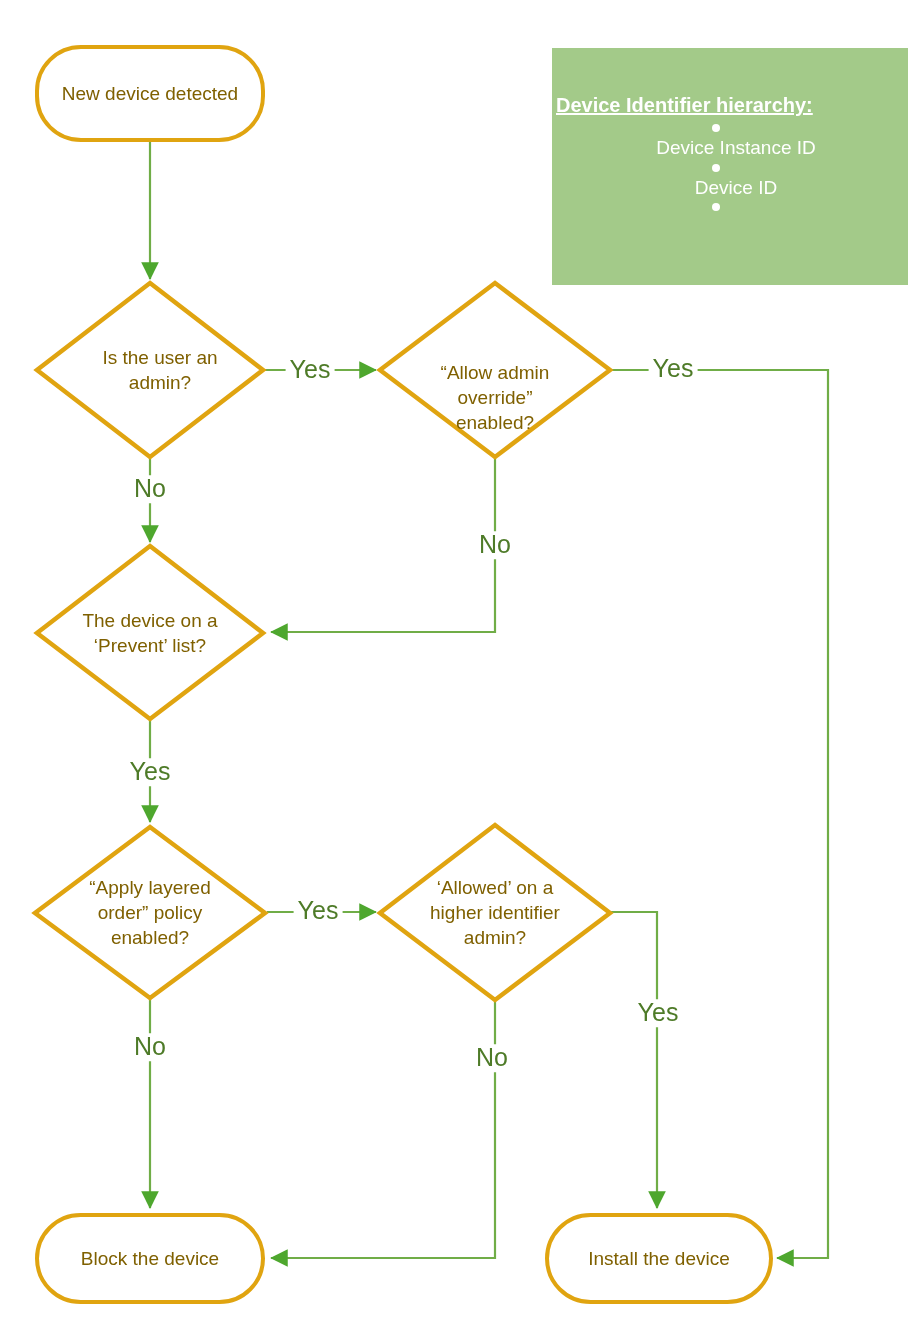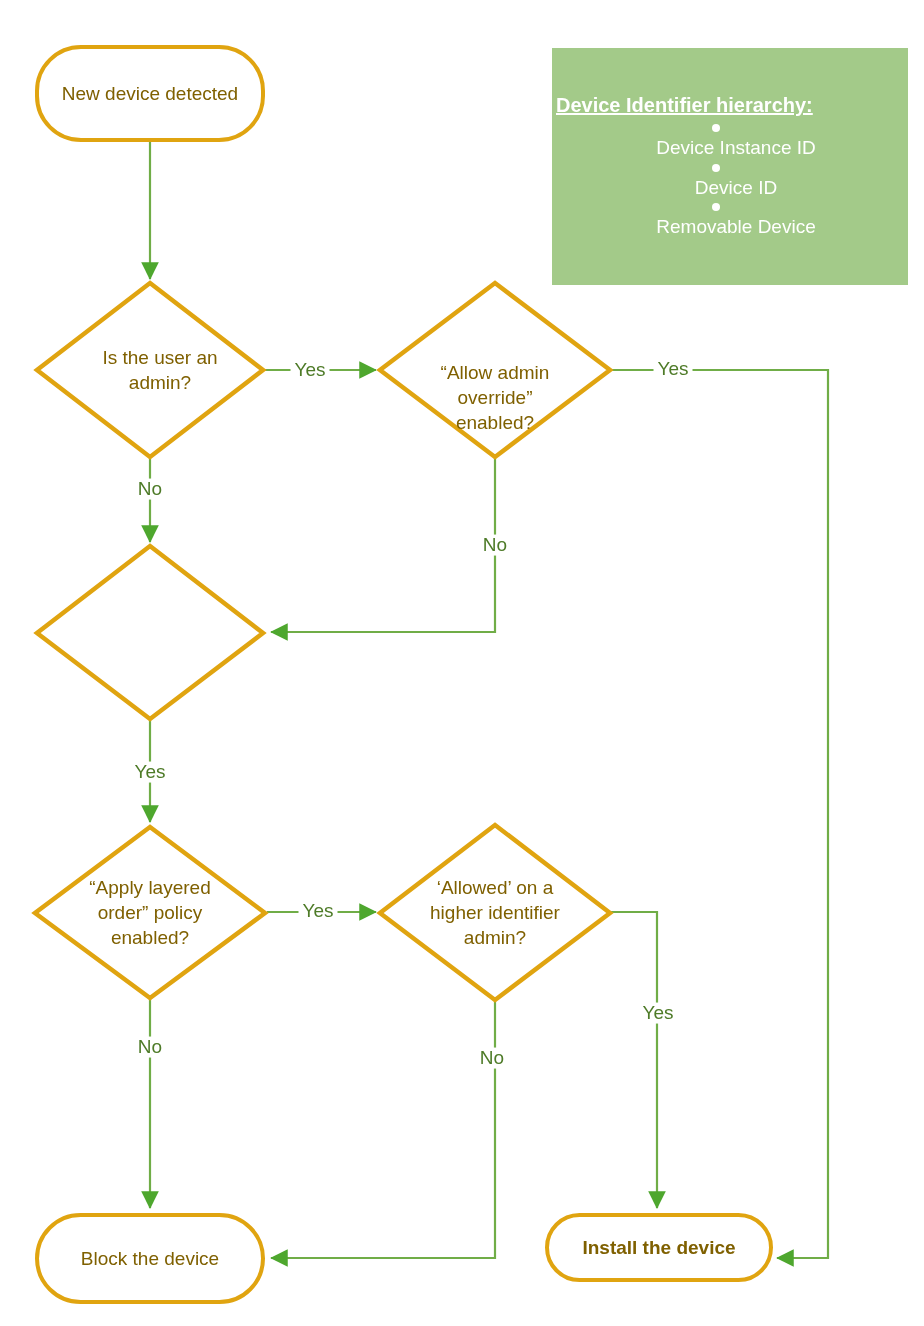--- a/index.html
+++ b/index.html
@@ -11,34 +11,34 @@
   .edge { stroke:#70AD47; stroke-width:2.2; fill:none; }
   .diamond { fill:#ffffff; stroke:#E0A410; stroke-width:4.5; stroke-linejoin:miter; }
   .terminator {
     position:absolute; box-sizing:border-box; background:#ffffff;
     border:4.5px solid #E0A410; border-radius:46px;
     display:flex; align-items:center; justify-content:center;
     color:#7F6000; font-size:19px; text-align:center;
   }
   .terminator.start   { left:35px;  top:45px;   width:230px; height:97px; }
   .terminator.block   { left:35px;  top:1213px; width:230px; height:91px; }
-  .terminator.install { left:545px; top:1213px; width:228px; height:69px;font-weight:bold; }
+  .terminator.install { left:545px; top:1213px; width:228px; height:91px; }
   .diamond-label {
     position:absolute; width:200px; transform:translate(-50%,-50%);
     text-align:center; color:#7F6000; font-size:19px; line-height:1.32;
     white-space:pre-line;
   }
   .dl-admin    { left:160px; top:370px; }
   .dl-override { left:495px; top:370px;margin-top:28px; }
   .dl-prevent  { left:150px; top:633px; }
   .dl-layered  { left:150px; top:913px; }
   .dl-allowed  { left:495px; top:913px; }
   .edge-label {
     position:absolute; transform:translate(-50%,-50%);
-    background:#ffffff; color:#4E7B28; font-size:19px; padding:0 4px;
+    background:#ffffff; color:#4E7B28; font-size:25px; padding:0 4px;
     line-height:1.1;
   }
   .el-admin-yes    { left:310px; top:370px; }
   .el-admin-no     { left:150px; top:489px; }
   .el-override-yes { left:673px; top:369px; }
   .el-override-no  { left:495px; top:545px; }
   .el-prevent-yes  { left:150px; top:772px; }
   .el-layered-yes  { left:318px; top:911px; }
   .el-layered-no   { left:150px; top:1047px; }
   .el-allowed-yes  { left:658px; top:1013px; }
@@ -99,20 +99,22 @@
   </div>
   <div class="terminator install">
     <span>Install the device</span>
   </div>
 
   <div class="diamond-label dl-admin">Is the user an
 admin?</div>
   <div class="diamond-label dl-override">“Allow admin
 override”
 enabled?</div>
+  <div class="diamond-label dl-prevent">The device on a
+‘Prevent’ list?</div>
   <div class="diamond-label dl-layered">“Apply layered
 order” policy
 enabled?</div>
   <div class="diamond-label dl-allowed">‘Allowed’ on a
 higher identifier
 admin?</div>
 
   <div class="edge-label el-admin-yes">Yes</div>
   <div class="edge-label el-admin-no">No</div>
   <div class="edge-label el-override-yes">Yes</div>
@@ -128,17 +130,16 @@
     <div class="info-item">
       <span class="bullet-dot"></span>
       <span>Device Instance ID</span>
     </div>
     <div class="info-item">
       <span class="bullet-dot"></span>
       <span>Device ID</span>
     </div>
     <div class="info-item">
       <span class="bullet-dot"></span>
-      <span>Removable Device</span>
     </div>
   </div>
 
 </div>
 
 </body></html>

